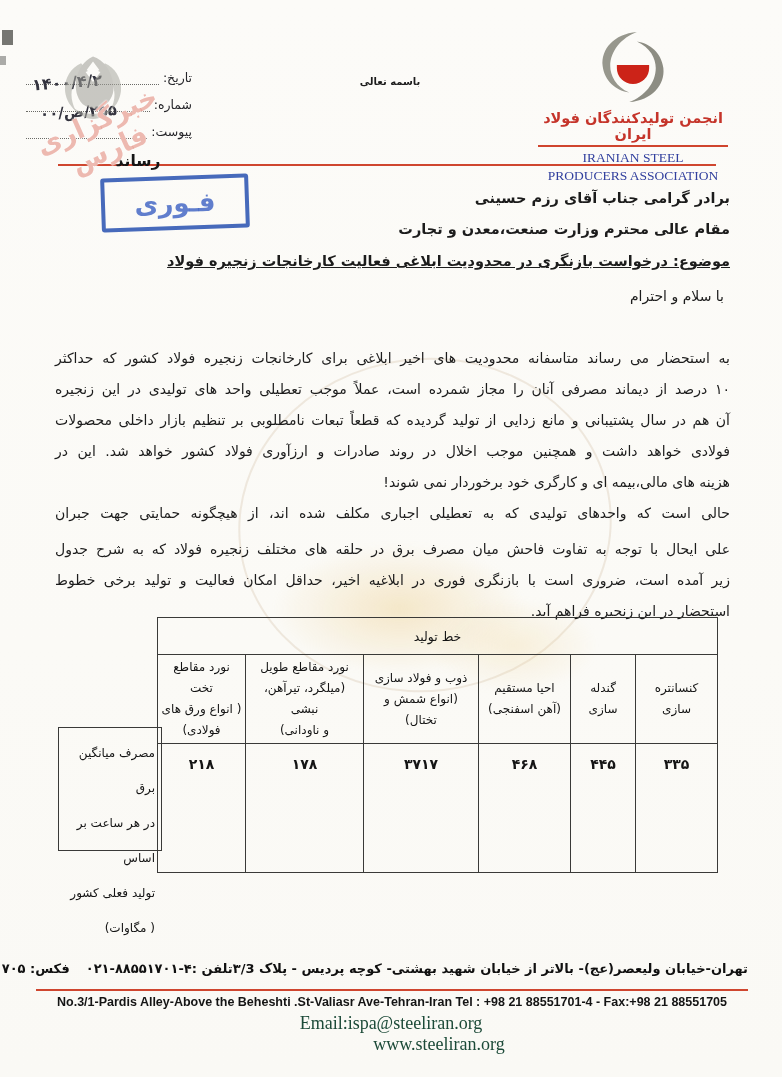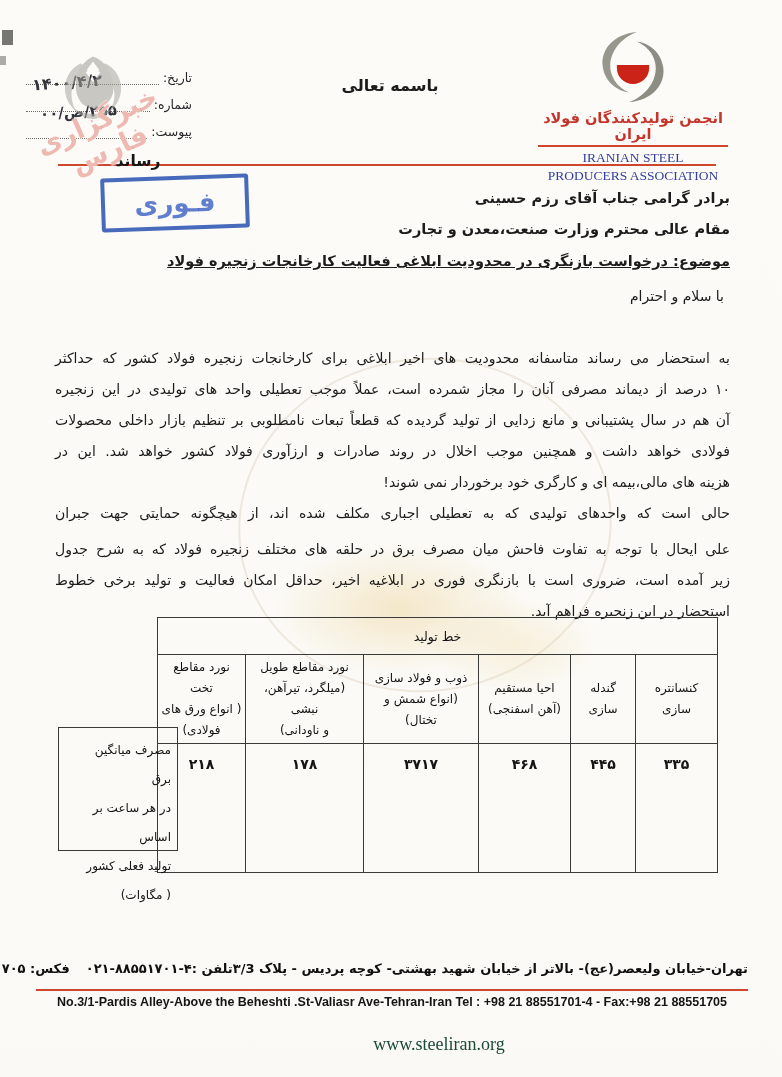--- a/index.html
+++ b/index.html
@@ -35,21 +35,21 @@
   .hand-date{left:32px;top:73px;font-size:16px;transform:rotate(-4deg);letter-spacing:1px;}
   .hand-no{left:40px;top:103px;font-size:15px;transform:rotate(-3deg);letter-spacing:1px;}
 
   
   .fars-emblem{left:50px;top:48px;z-index:3;opacity:.55;}
   .fars-text{left:8px;top:104px;width:190px;z-index:3;transform:rotate(-24deg);
     font-size:27px;font-weight:bold;color:rgba(222,128,112,.55);
     text-shadow:0 0 1px #fff,0 0 2px #fff;text-align:center;direction:rtl;}
 
   
-  .bismillah{left:300px;top:76px;width:180px;text-align:center;font-size:16px;font-weight:bold;z-index:2;}
+  .bismillah{left:300px;top:76px;width:180px;text-align:center;font-size:10px;font-weight:bold;z-index:2;}
 
   
   .logo-block{left:538px;top:30px;width:190px;text-align:center;z-index:2;}
   .org-fa{font-size:14.5px;font-weight:bold;color:#c5342a;margin-top:2px;direction:rtl;}
   .org-underline{height:2px;background:#d0452e;margin-top:3px;}
   .org-en{font-family:"Liberation Serif",serif;font-size:13.5px;color:#32409e;line-height:15px;margin-top:3px;}
   .rule-top{left:58px;top:164px;width:658px;height:2px;background:#cf462f;z-index:1;}
 
   
   .stamp{left:101px;top:176px;width:140px;height:46px;border:4px solid rgba(39,80,176,.85);
@@ -67,21 +67,21 @@
 
   
   .table-wrap{left:58px;top:617px;width:660px;height:237px;z-index:2;direction:rtl;font-size:12px;color:#141414;}
   table.ptable{border-collapse:collapse;table-layout:fixed;width:560px;position:absolute;right:0;top:0;}
   table.ptable td,table.ptable th{border:1.5px solid #3a3a38;font-weight:normal;text-align:center;vertical-align:middle;
     padding:2px 3px;line-height:21px;}
   .ptable .t-top{height:32px;font-size:12.5px;}
   .ptable .t-head{height:74px;font-size:12px;}
   .ptable .t-val{height:116px;vertical-align:top;padding-top:10px;font-size:14px;font-weight:bold;letter-spacing:1px;}
   .row-label{position:absolute;left:0;top:110px;width:92px;height:108px;border:1.5px solid #3a3a38;
-    padding:8px 6px 6px 20px;text-align:right;font-size:12px;line-height:29px;background:transparent;}
+    padding:8px 6px 6px 4px;text-align:right;font-size:12px;line-height:35px;background:transparent;}
 
   
   .footer-fa{left:36px;top:961px;width:712px;display:flex;justify-content:space-between;direction:rtl;
     font-size:13px;font-weight:bold;color:#101010;z-index:2;white-space:nowrap;}
   .footer-fa .phones{display:flex;gap:16px;}
   .rule-bottom{left:36px;top:989px;width:712px;height:2px;background:#cf462f;z-index:2;}
   .footer-en{left:30px;top:995px;width:724px;text-align:center;font-family:"Liberation Sans",sans-serif;
     font-size:12.5px;font-weight:bold;color:#141414;z-index:2;white-space:nowrap;}
   .footer-email{left:0;top:1013px;width:782px;text-align:center;font-family:"Liberation Serif",serif;
     font-size:18px;color:#1c4a38;z-index:2;line-height:21px;}
@@ -215,15 +215,16 @@
 
   <div class="abs footer-fa">
     <span>تهران-خیابان ولیعصر(عج)- بالاتر از خیابان شهید بهشتی- کوچه پردیس - پلاک ۳/3</span>
     <span class="phones">
       <span>تلفن :۴-۸۸۵۵۱۷۰۱-۰۲۱</span>
       <span>فکس: ۸۸۵۵۱۷۰۵-۰۲۱</span>
     </span>
   </div>
   <div class="abs rule-bottom"></div>
   <div class="abs footer-en">No.3/1-Pardis Alley-Above the Beheshti .St-Valiasr Ave-Tehran-Iran Tel : +98 21 88551701-4 - Fax:+98 21 88551705</div>
+  <div class="abs footer-email">Email:ispa@steeliran.org</div>
   <div class="abs footer-web">www.steeliran.org</div>
 
 </div>
 
 </body></html>

